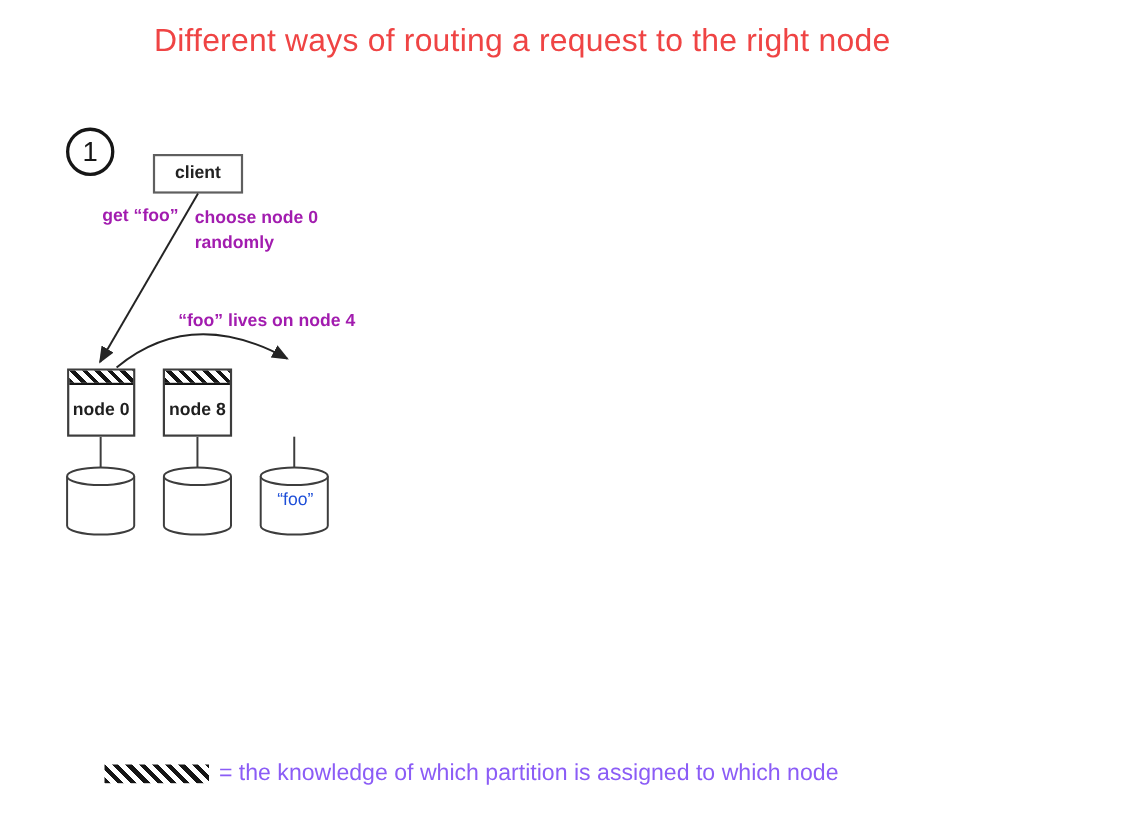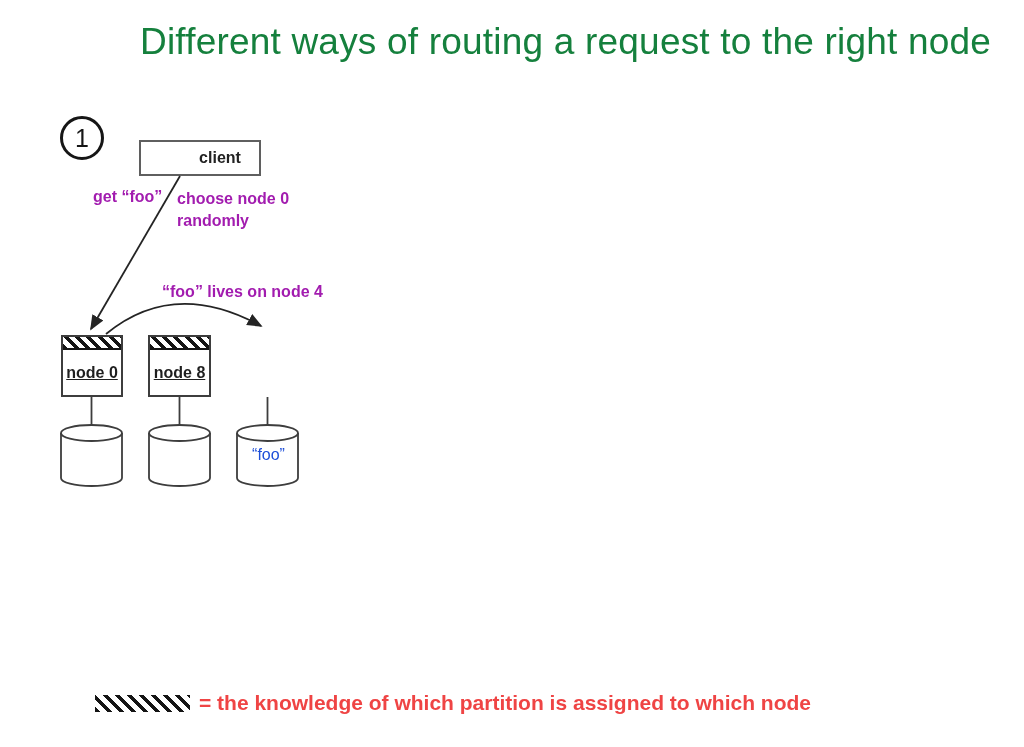--- a/index.html
+++ b/index.html
@@ -1,43 +1,43 @@
 <!DOCTYPE html>
 <html><head>
 <meta charset="utf-8">
 <style>
   html,body{margin:0;padding:0;background:#ffffff;}
   .page{
     position:relative;width:1024px;height:747px;background:#ffffff;overflow:hidden;
     font-family:"Liberation Sans", sans-serif;color:#1f1f1f;
   }
   .title{
-    position:absolute;left:140px;top:21px;font-size:37px;font-weight:400;
-    letter-spacing:0.2px;color:#15803d;white-space:nowrap;
+    position:absolute;left:140px;top:21px;font-size:29px;font-weight:400;
+    letter-spacing:0.2px;color:#ef4444;white-space:nowrap;
   }
   .step-badge{
     position:absolute;left:60px;top:116px;width:38px;height:38px;
     border:3px solid #161616;border-radius:50%;
     display:flex;align-items:center;justify-content:center;
     font-size:25px;font-weight:400;color:#161616;
   }
   .client-box{
     position:absolute;left:139px;top:140px;width:78px;height:32px;
     border:2px solid #5f5f5f;background:#ffffff;
     display:flex;align-items:center;justify-content:center;
-    font-size:16px;font-weight:600;color:#222;padding-left:40px;
+    font-size:16px;font-weight:600;color:#222;
   }
   .lbl{position:absolute;font-size:16px;font-weight:600;color:#a21caf;white-space:nowrap;}
   .lbl-request{left:93px;top:188px;}
   .lbl-choose{left:177px;top:188px;white-space:pre-line;line-height:22px;}
   .lbl-foolives{left:162px;top:283px;}
   .node-box{
     position:absolute;top:335px;width:58px;height:58px;
     border:2px solid #3d3d3d;background:#ffffff;
-    display:flex;flex-direction:column;text-decoration:underline;
+    display:flex;flex-direction:column;
   }
   .node-box .hatch-bar{
     height:11px;border-bottom:2px solid #151515;
     background:repeating-linear-gradient(45deg,#151515 0 3.5px,#ffffff 3.5px 8px);
   }
   .node-box .node-label{
     flex:1;display:flex;align-items:center;justify-content:center;
     font-size:16px;font-weight:600;color:#1f1f1f;
   }
   .node-0{left:61px;}
@@ -50,21 +50,21 @@
   .diagram-svg{position:absolute;left:0;top:0;}
   .legend{
     position:absolute;left:95px;top:691px;height:24px;
     display:flex;align-items:center;gap:9px;
   }
   .legend .hatch-swatch{
     width:95px;height:17px;
     background:repeating-linear-gradient(45deg,#151515 0 4px,transparent 4px 8.5px);
   }
   .legend .legend-text{
-    font-size:21px;font-weight:700;color:#ef4444;white-space:nowrap;
+    font-size:21px;font-weight:400;color:#8b5cf6;white-space:nowrap;
   }
 </style>
 </head>
 <body>
 
 <div class="page">
 
   <div class="title">Different ways of routing a request to the right node</div>
 
   <div class="step-badge">

